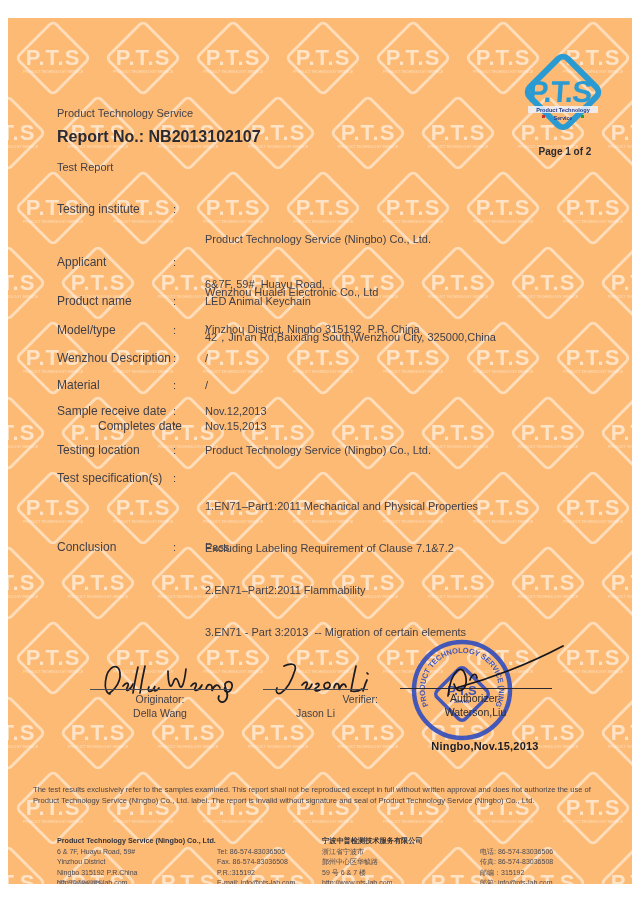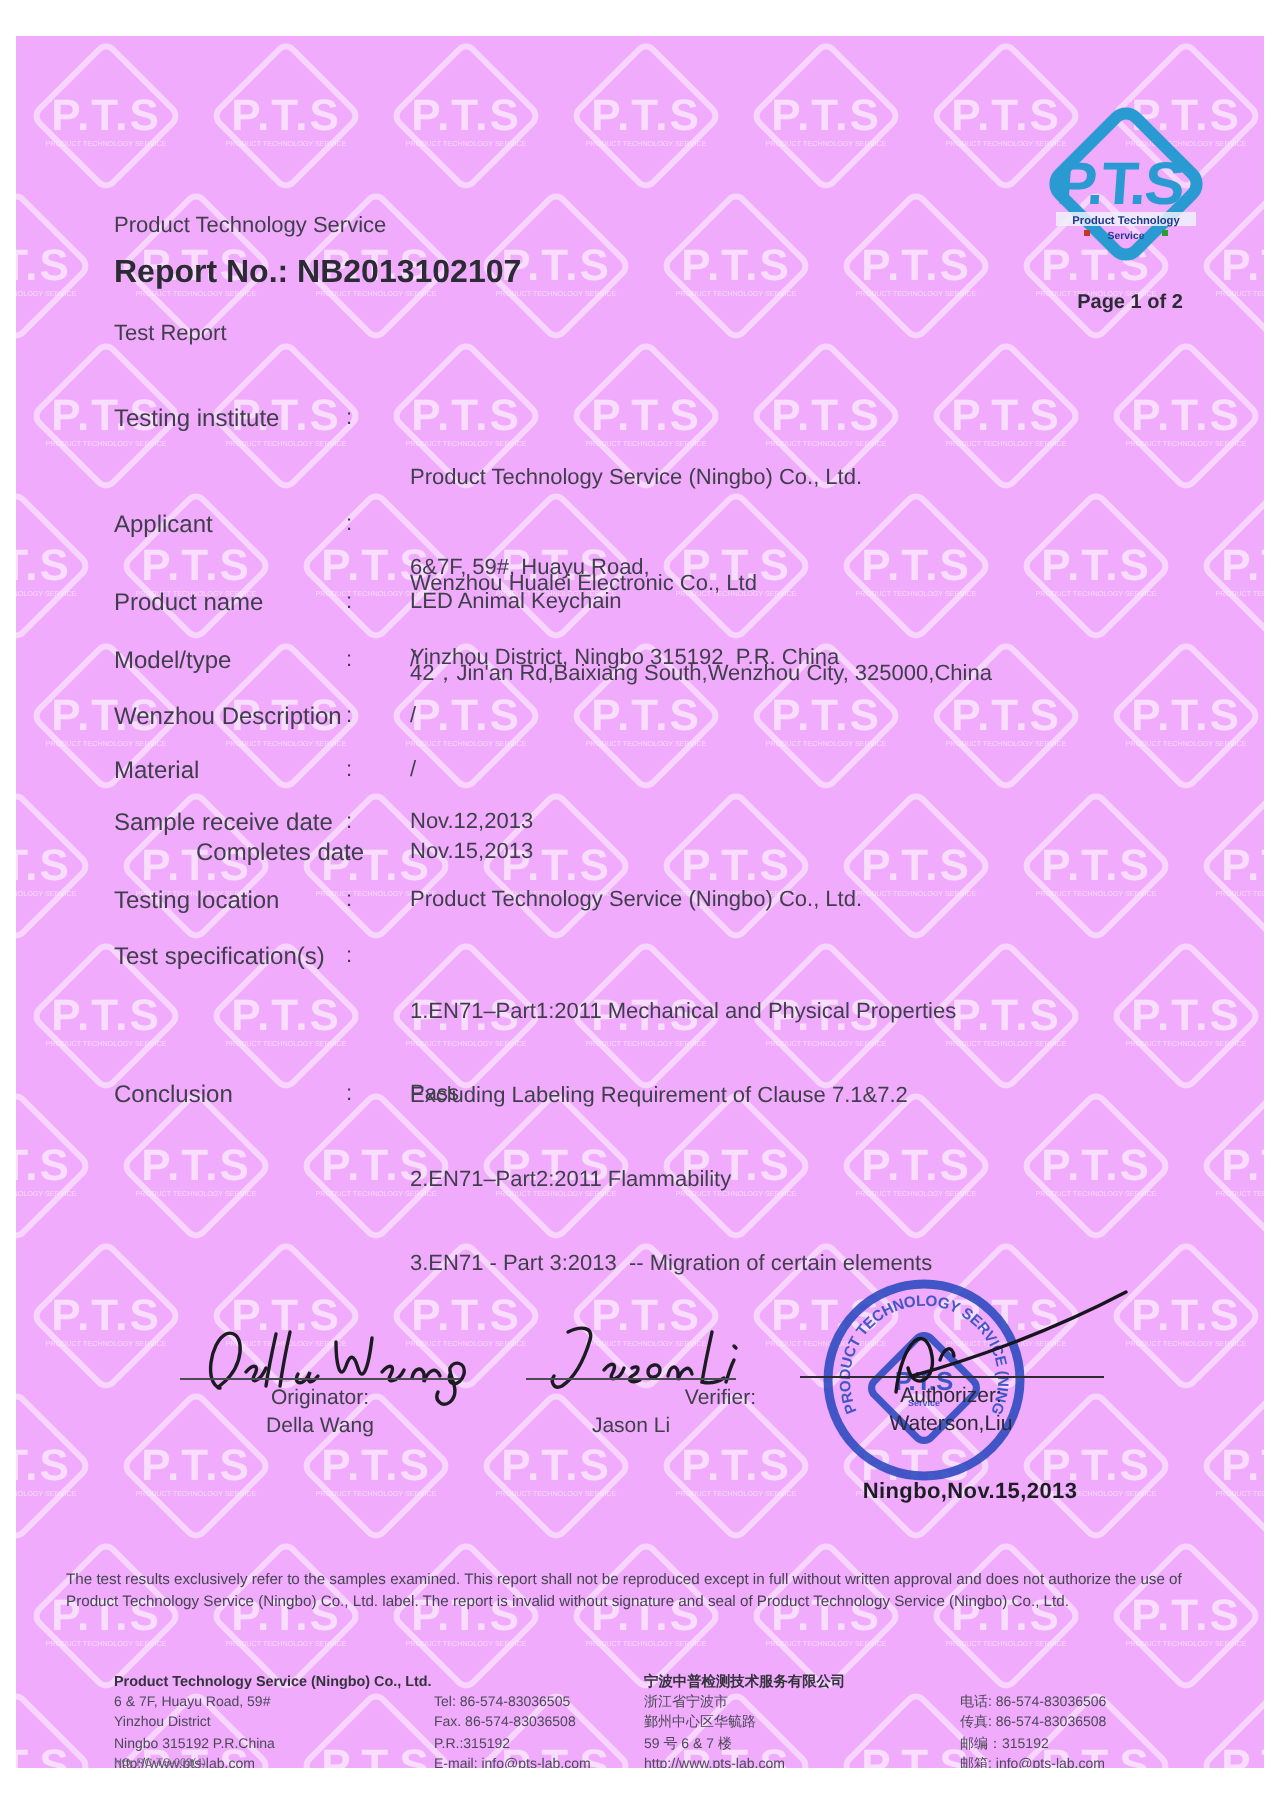--- a/index.html
+++ b/index.html
@@ -3,21 +3,21 @@
 <meta charset="utf-8">
 <style>
   html,body{margin:0;padding:0;}
   body{
     width:640px;height:905px;position:relative;background:#ffffff;
     font-family:"Liberation Sans","DejaVu Sans",sans-serif;
     -webkit-font-smoothing:antialiased;overflow:hidden;
   }
   .page{
     position:absolute;left:8px;top:18px;width:624px;height:866px;
-    background:#f0abfc;overflow:hidden;
+    background:#fdba74;overflow:hidden;
   }
   .wm-layer{position:absolute;left:0;top:0;width:624px;height:866px;z-index:0;}
   .content{position:absolute;left:0;top:0;width:624px;height:866px;z-index:1;color:#3f3f4a;}
   .abs{position:absolute;}
   .t11{font-size:11px;line-height:14px;}
   .bold{font-weight:bold;color:#2b2b33;}
   .field-label{position:absolute;left:49px;font-size:12px;line-height:14px;}
   .field-colon{position:absolute;left:165px;font-size:11px;line-height:14px;}
   .field-value{position:absolute;left:197px;font-size:11px;line-height:15px;white-space:pre;}
   .sig-line{position:absolute;height:1px;background:#4a4a52;}

